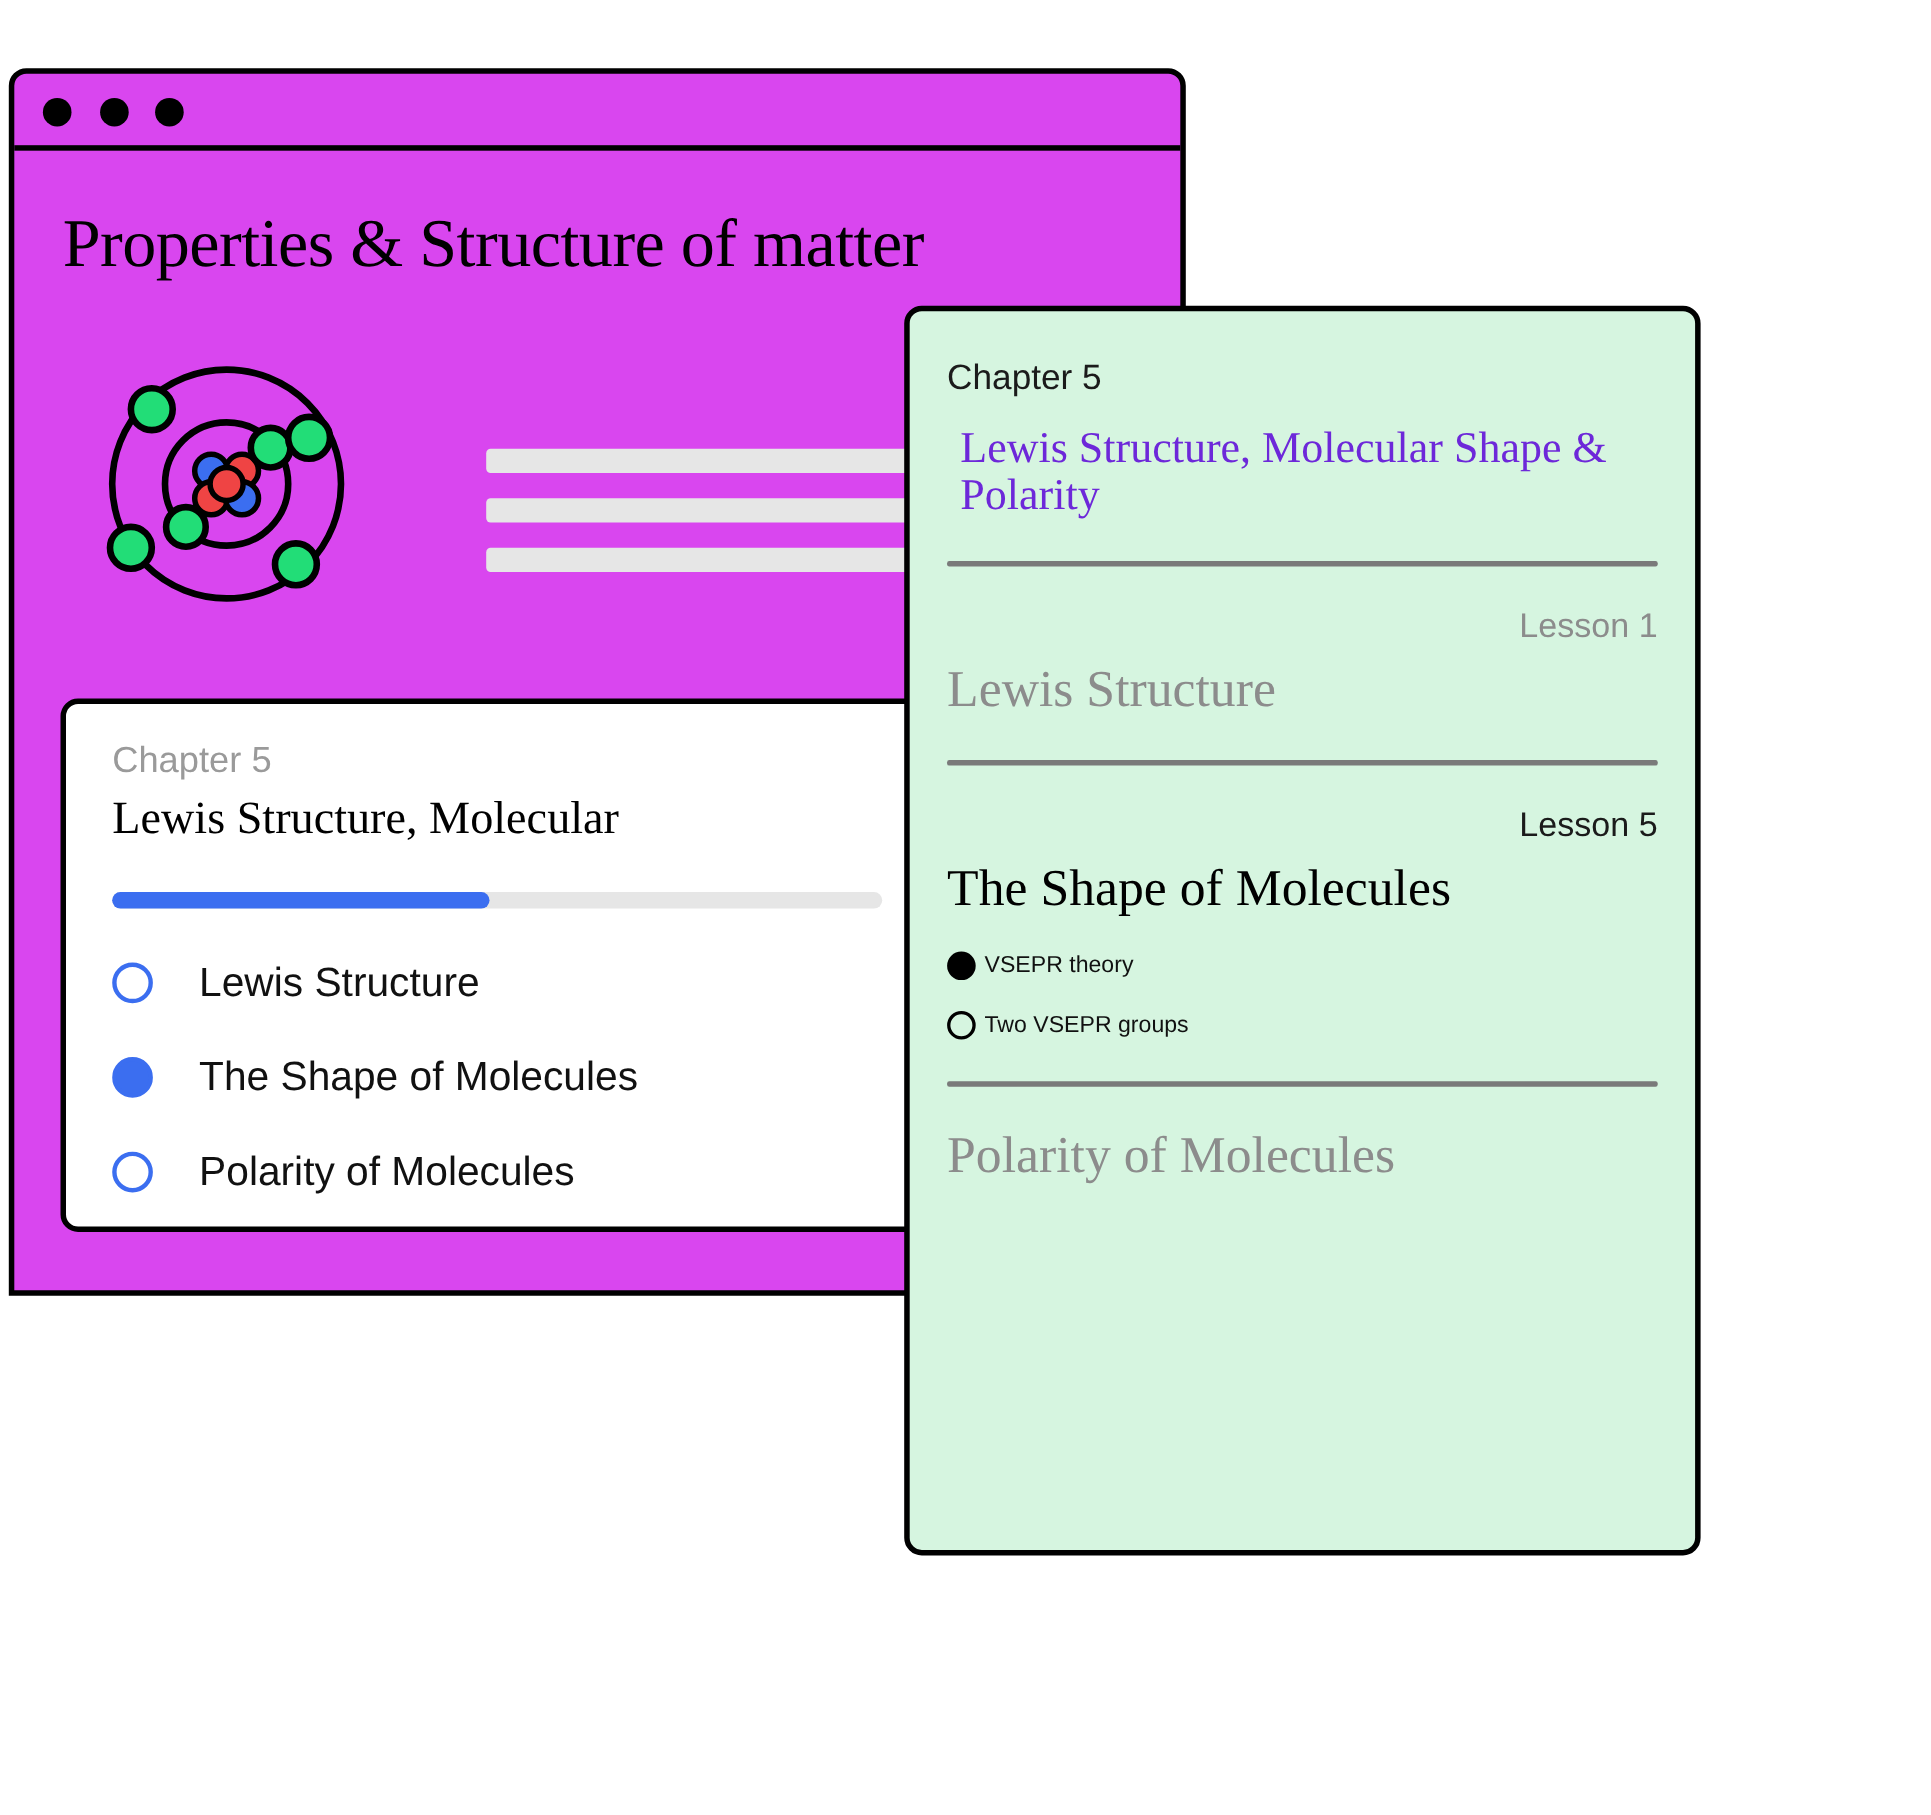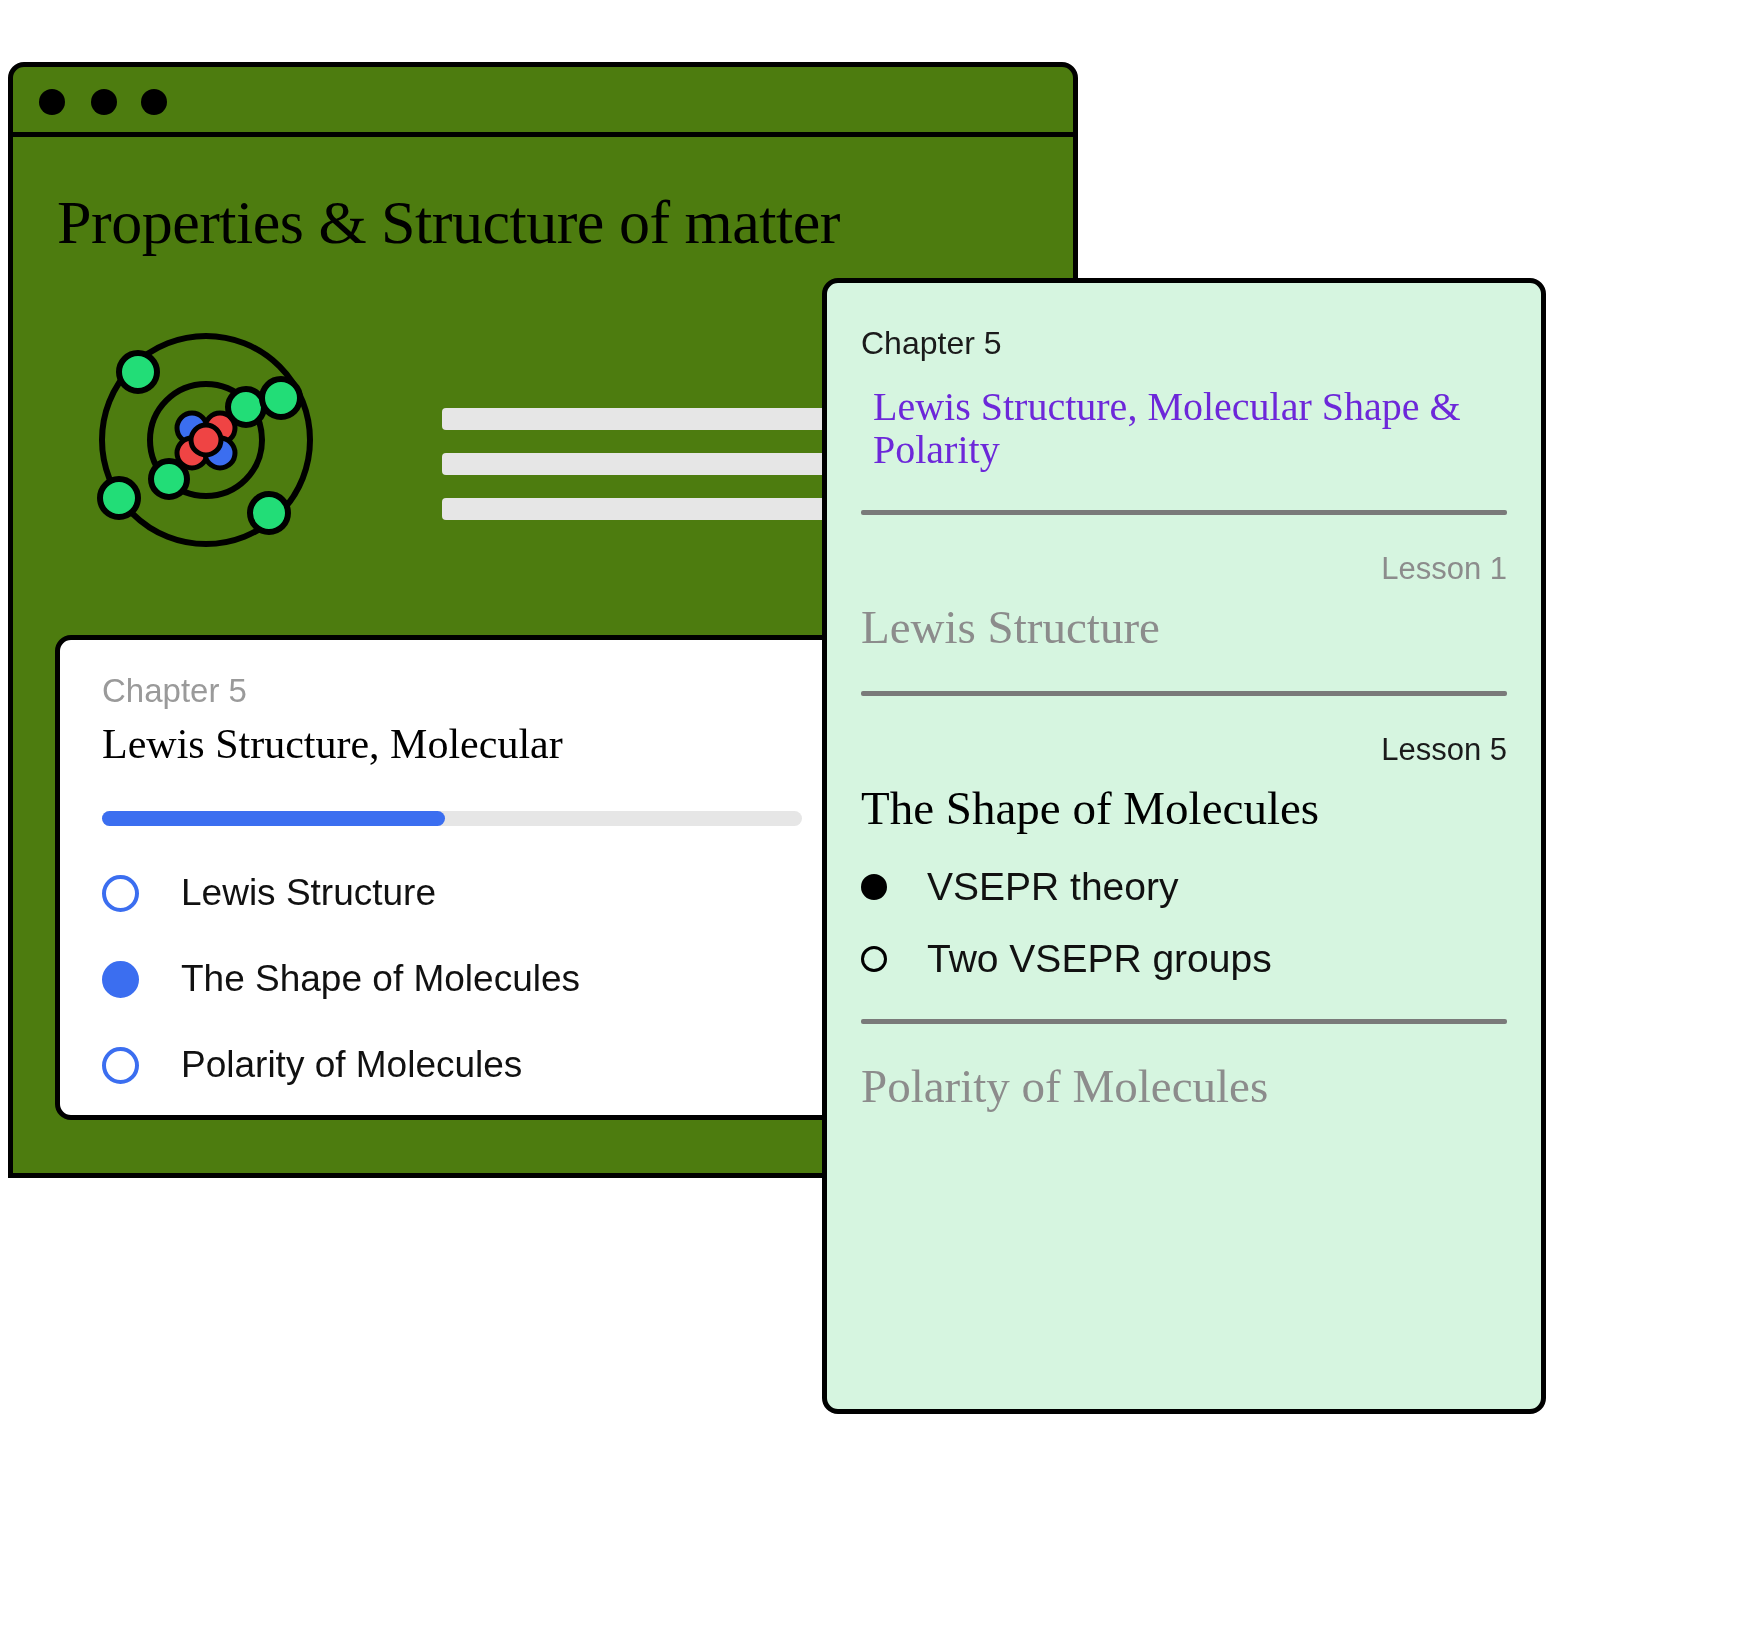--- a/index.html
+++ b/index.html
@@ -9,21 +9,21 @@
     font-family:"Liberation Sans", sans-serif;
     position:relative;
     overflow:hidden;
   }
 
   
   #browser-window{
     position:absolute;
     left:8px; top:62px;
     width:1070px; height:1116px;
-    background:#4d7c0f;
+    background:#d946ef;
     border:5px solid #000000;
     border-radius:16px 16px 0 0;
     box-sizing:border-box;
   }
   #titlebar{
     position:absolute;
     left:0; top:0;
     width:100%; height:70px;
     border-bottom:5px solid #000000;
     box-sizing:border-box;
@@ -182,22 +182,22 @@
     margin-bottom:28px;
   }
   .gp-bullet{
     width:26px;height:26px;border-radius:50%;
     box-sizing:border-box;
     flex:0 0 auto;
   }
   .gp-bullet.empty{border:3px solid #000000;background:transparent;}
   .gp-bullet.filled{background:#000000;border:3px solid #000000;}
   .gp-topic .topic-label{
-    margin-left:40px;
-    font-size:39px;
+    margin-left:8px;
+    font-size:21px;
     color:#111111;
     white-space:nowrap;
   }
 </style>
 </head>
 <body>
 
 <div id="browser-window">
 
   <div id="titlebar">

